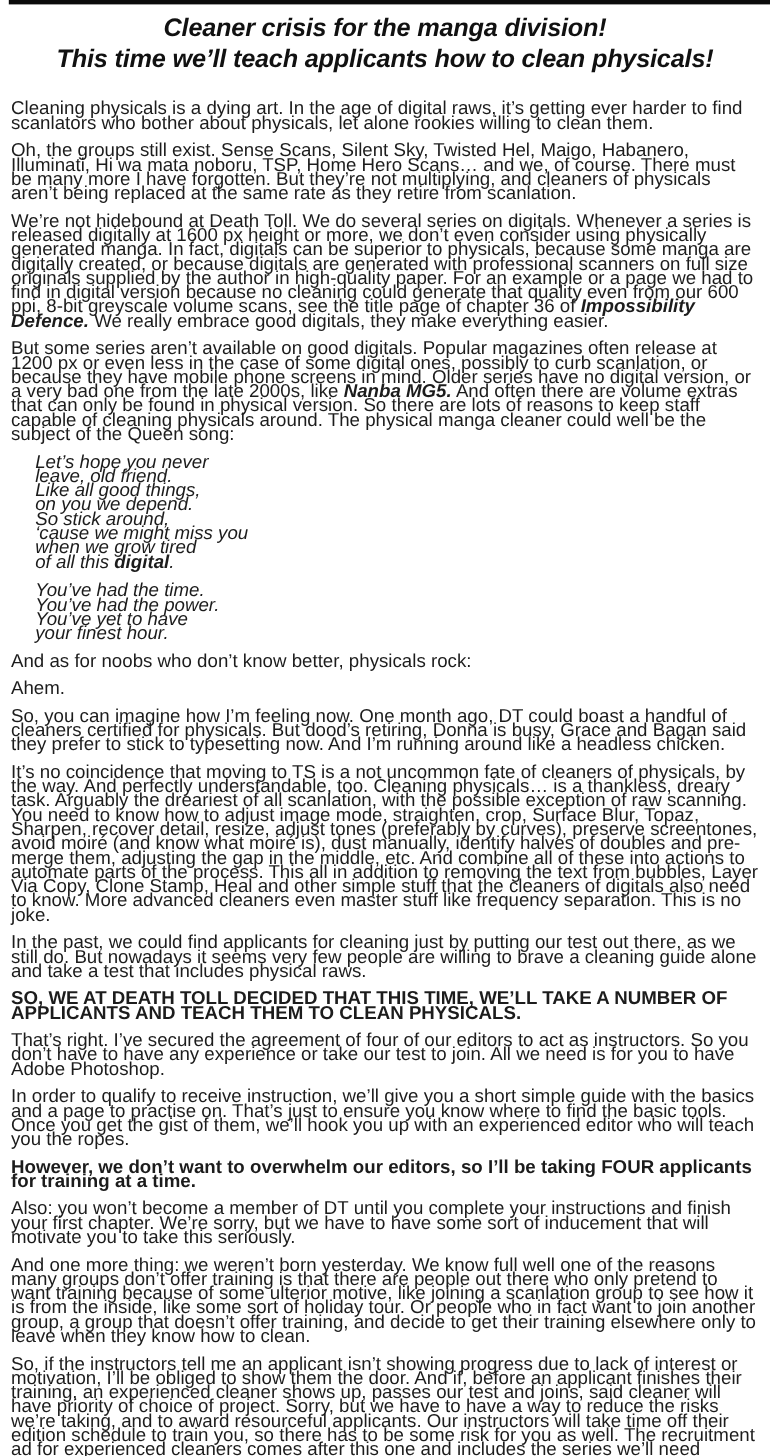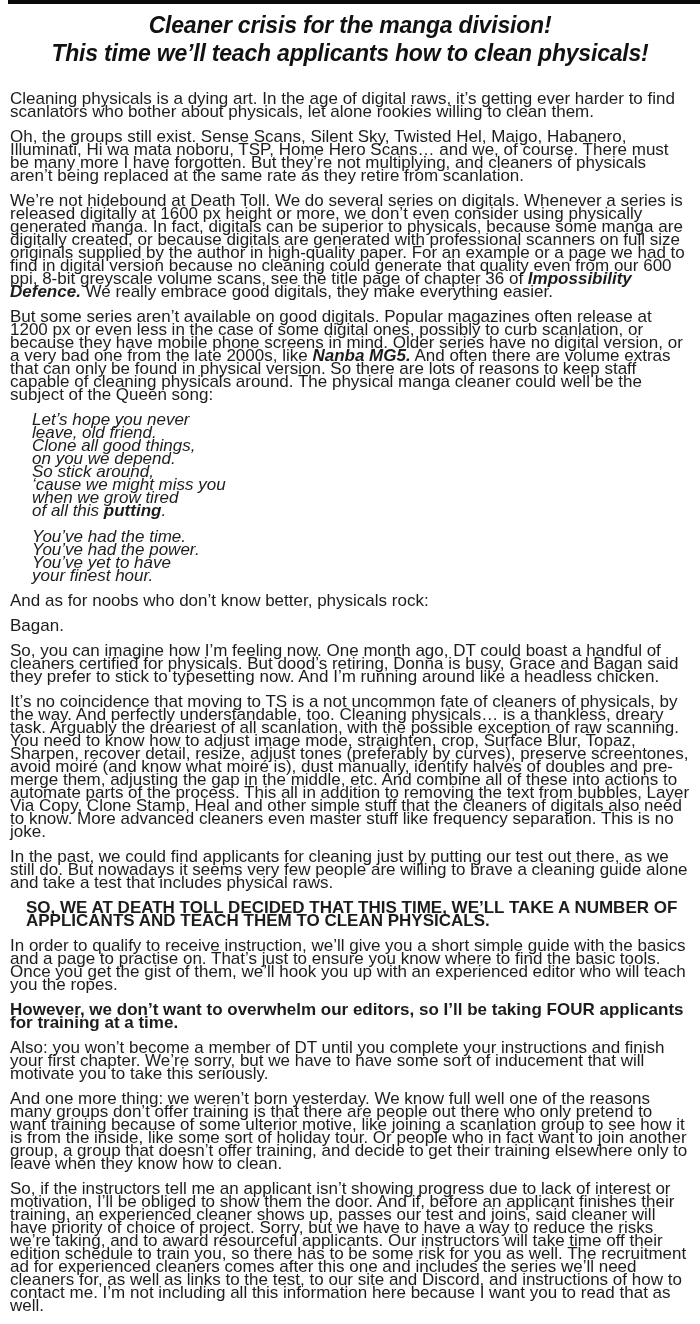--- a/index.html
+++ b/index.html
@@ -35,21 +35,21 @@
     margin: 0 0 12px;
     font-size: 17px;
     line-height: 13px;
   }
   p.lyrics {
     font-style: italic;
     margin-left: 22px;
     white-space: pre-line;
   }
   .bi { font-weight: bold; font-style: italic; }
-  p.caps { font-weight: bold; margin-left: 16px; }
+  p.caps { font-weight: bold; }
   p.bold { font-weight: bold; }
   .signature {
     margin-top: 10px;
     text-align: right;
     font-size: 11px;
     line-height: 16px;
   }
 </style>
 </head>
 <body>
@@ -66,45 +66,46 @@
     <p>Cleaning physicals is a dying art. In the age of digital raws, it’s getting ever harder to find scanlators who bother about physicals, let alone rookies willing to clean them.</p>
 
     <p>Oh, the groups still exist. Sense Scans, Silent Sky, Twisted Hel, Maigo, Habanero, Illuminati, Hi wa mata noboru, TSP, Home Hero Scans… and we, of course. There must be many more I have forgotten. But they’re not multiplying, and cleaners of physicals aren’t being replaced at the same rate as they retire from scanlation.</p>
 
     <p><span>We’re not hidebound at Death Toll. We do several series on digitals. Whenever a series is released digitally at 1600 px height or more, we don’t even consider using physically generated manga. In fact, digitals can be superior to physicals, because some manga are digitally created, or because digitals are generated with professional scanners on full size originals supplied by the author in high-quality paper. For an example or a page we had to find in digital version because no cleaning could generate that quality even from our 600 ppi, 8-bit greyscale volume scans, see the title page of chapter 36 of </span><span class="bi">Impossibility Defence.</span><span> We really embrace good digitals, they make everything easier.</span></p>
 
     <p><span>But some series aren’t available on good digitals. Popular magazines often release at 1200 px or even less in the case of some digital ones, possibly to curb scanlation, or because they have mobile phone screens in mind. Older series have no digital version, or a very bad one from the late 2000s, like </span><span class="bi">Nanba MG5.</span><span> And often there are volume extras that can only be found in physical version. So there are lots of reasons to keep staff capable of cleaning physicals around. The physical manga cleaner could well be the subject of the Queen song:</span></p>
 
     <p class="lyrics"><span>Let’s hope you never
 leave, old friend.
-Clone all good things,
+Like all good things,
 on you we depend.
 So stick around,
 ‘cause we might miss you
 when we grow tired
-of all this </span><span class="bi">putting</span><span>.
+of all this </span><span class="bi">digital</span><span>.
 
 You’ve had the time.
 You’ve had the power.
 You’ve yet to have
 your finest hour.</span></p>
 
     <p>And as for noobs who don’t know better, physicals rock:</p>
 
 
-    <p>Bagan.</p>
+    <p>Ahem.</p>
 
     <p>So, you can imagine how I’m feeling now. One month ago, DT could boast a handful of cleaners certified for physicals. But dood’s retiring, Donna is busy, Grace and Bagan said they prefer to stick to typesetting now. And I’m running around like a headless chicken.</p>
 
     <p>It’s no coincidence that moving to TS is a not uncommon fate of cleaners of physicals, by the way. And perfectly understandable, too. Cleaning physicals… is a thankless, dreary task. Arguably the dreariest of all scanlation, with the possible exception of raw scanning. You need to know how to adjust image mode, straighten, crop, Surface Blur, Topaz, Sharpen, recover detail, resize, adjust tones (preferably by curves), preserve screentones, avoid moiré (and know what moiré is), dust manually, identify halves of doubles and pre-merge them, adjusting the gap in the middle, etc. And combine all of these into actions to automate parts of the process. This all in addition to removing the text from bubbles, Layer Via Copy, Clone Stamp, Heal and other simple stuff that the cleaners of digitals also need to know. More advanced cleaners even master stuff like frequency separation. This is no joke.</p>
 
     <p>In the past, we could find applicants for cleaning just by putting our test out there, as we still do. But nowadays it seems very few people are willing to brave a cleaning guide alone and take a test that includes physical raws.</p>
 
     <p class="caps">SO, WE AT DEATH TOLL DECIDED THAT THIS TIME, WE’LL TAKE A NUMBER OF APPLICANTS AND TEACH THEM TO CLEAN PHYSICALS.</p>
 
+    <p>That’s right. I’ve secured the agreement of four of our editors to act as instructors. So you don’t have to have any experience or take our test to join. All we need is for you to have Adobe Photoshop.</p>
 
     <p>In order to qualify to receive instruction, we’ll give you a short simple guide with the basics and a page to practise on. That’s just to ensure you know where to find the basic tools. Once you get the gist of them, we’ll hook you up with an experienced editor who will teach you the ropes.</p>
 
     <p class="bold">However, we don’t want to overwhelm our editors, so I’ll be taking FOUR applicants for training at a time.</p>
 
 
     <p>Also: you won’t become a member of DT until you complete your instructions and finish your first chapter. We’re sorry, but we have to have some sort of inducement that will motivate you to take this seriously.</p>
 
     <p>And one more thing: we weren’t born yesterday. We know full well one of the reasons many groups don’t offer training is that there are people out there who only pretend to want training because of some ulterior motive, like joining a scanlation group to see how it is from the inside, like some sort of holiday tour. Or people who in fact want to join another group, a group that doesn’t offer training, and decide to get their training elsewhere only to leave when they know how to clean.</p>
 

